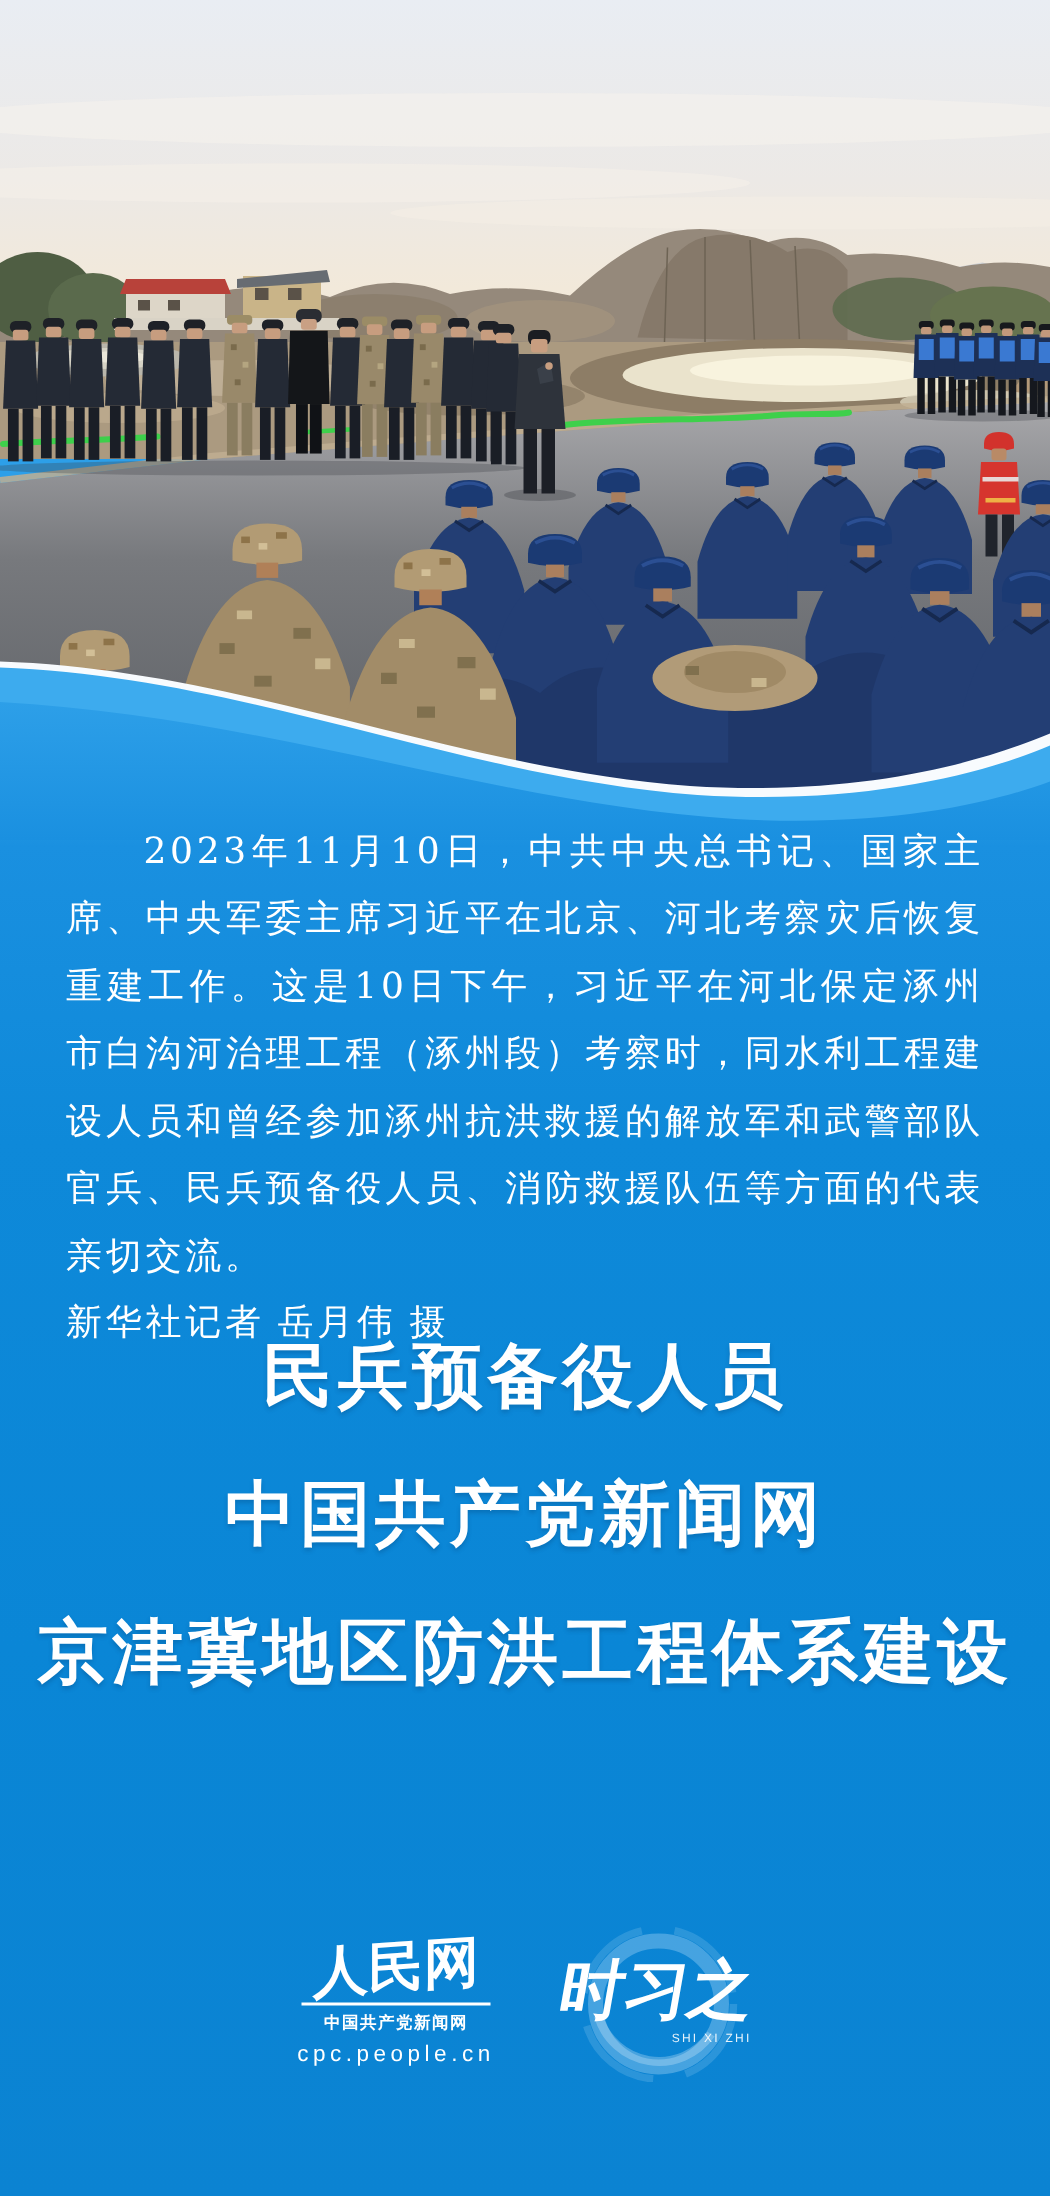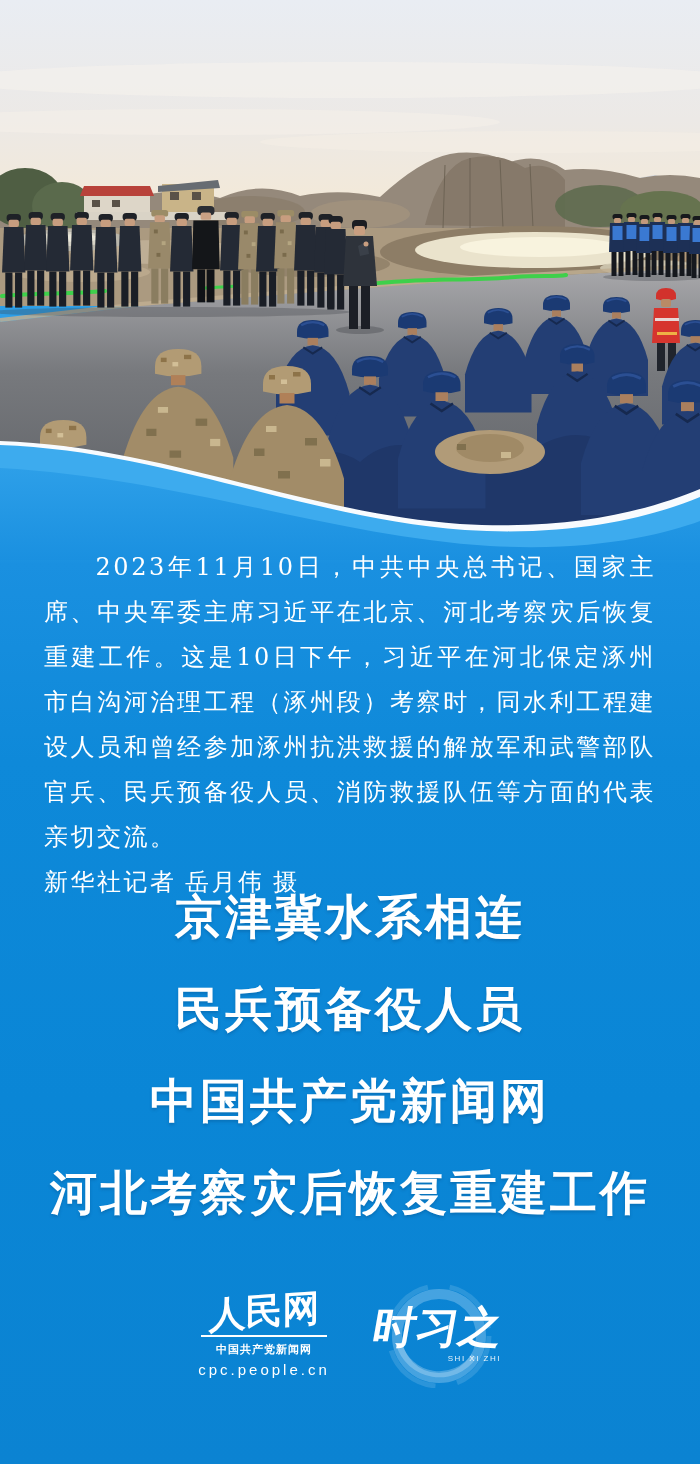--- a/index.html
+++ b/index.html
@@ -265,24 +265,23 @@
     <path d="M0,67 C165,73 305,140 465,152 C575,159 655,138 700,119 L700,182 L0,182 Z" fill="#3dabee"></path>
     <path d="M0,90 C180,100 330,158 490,168 C595,174 665,156 700,143 L700,182 L0,182 Z" fill="url(#mainwave)"></path>
   </svg>
 
   <div class="caption">
     <p>2023年11月10日，中共中央总书记、国家主席、中央军委主席习近平在北京、河北考察灾后恢复重建工作。这是10日下午，习近平在河北保定涿州市白沟河治理工程（涿州段）考察时，同水利工程建设人员和曾经参加涿州抗洪救援的解放军和武警部队官兵、民兵预备役人员、消防救援队伍等方面的代表亲切交流。</p>
     <div class="credit">新华社记者 岳月伟 摄</div>
   </div>
 
   <div class="headline">
-    <div class="hl">京津冀水系相连</div>
     <div class="hl">民兵预备役人员</div>
     <div class="hl">中国共产党新闻网</div>
-    <div class="hl">河北考察灾后恢复重建工作</div>
+    <div class="hl">京津冀地区防洪工程体系建设</div>
   </div>
 
   <div class="logos">
     <div class="pd-logo">
       <div class="pd-script">人民网</div>
       <div class="pd-line"></div>
       <div class="pd-sub">中国共产党新闻网</div>
       <div class="pd-url">cpc.people.cn</div>
     </div>
     <div class="sxz-logo">

